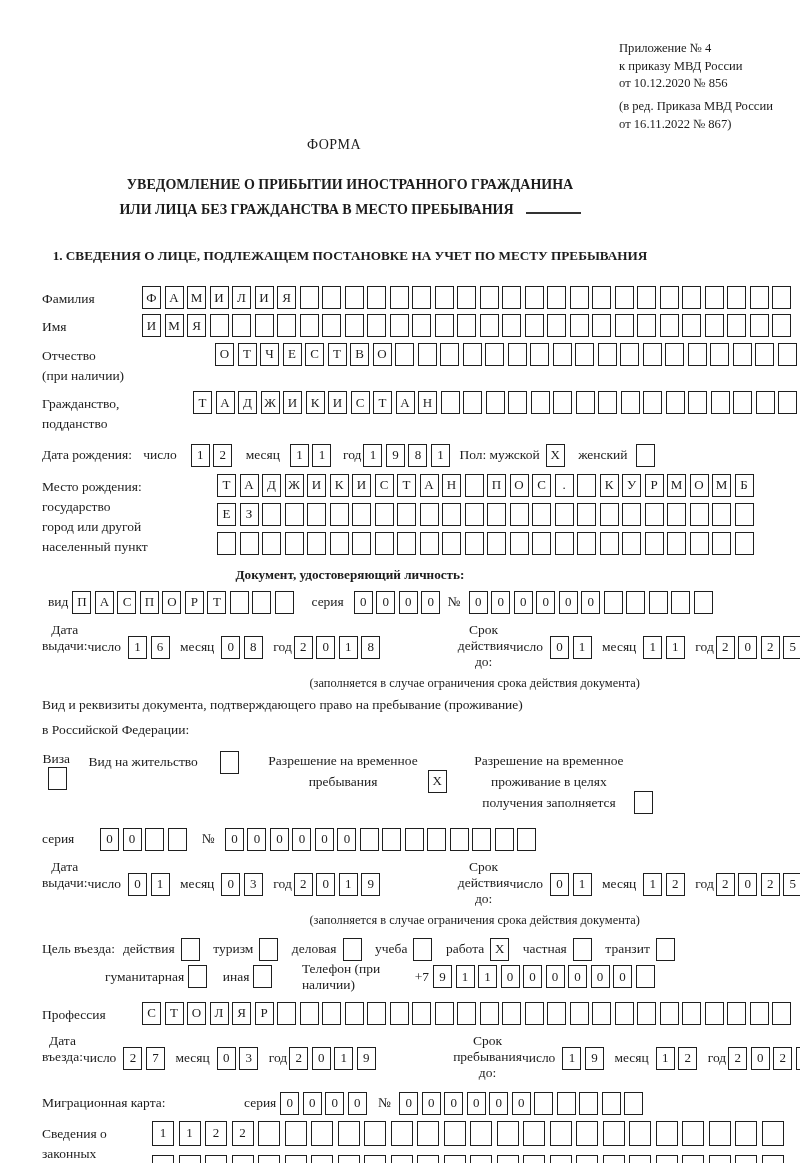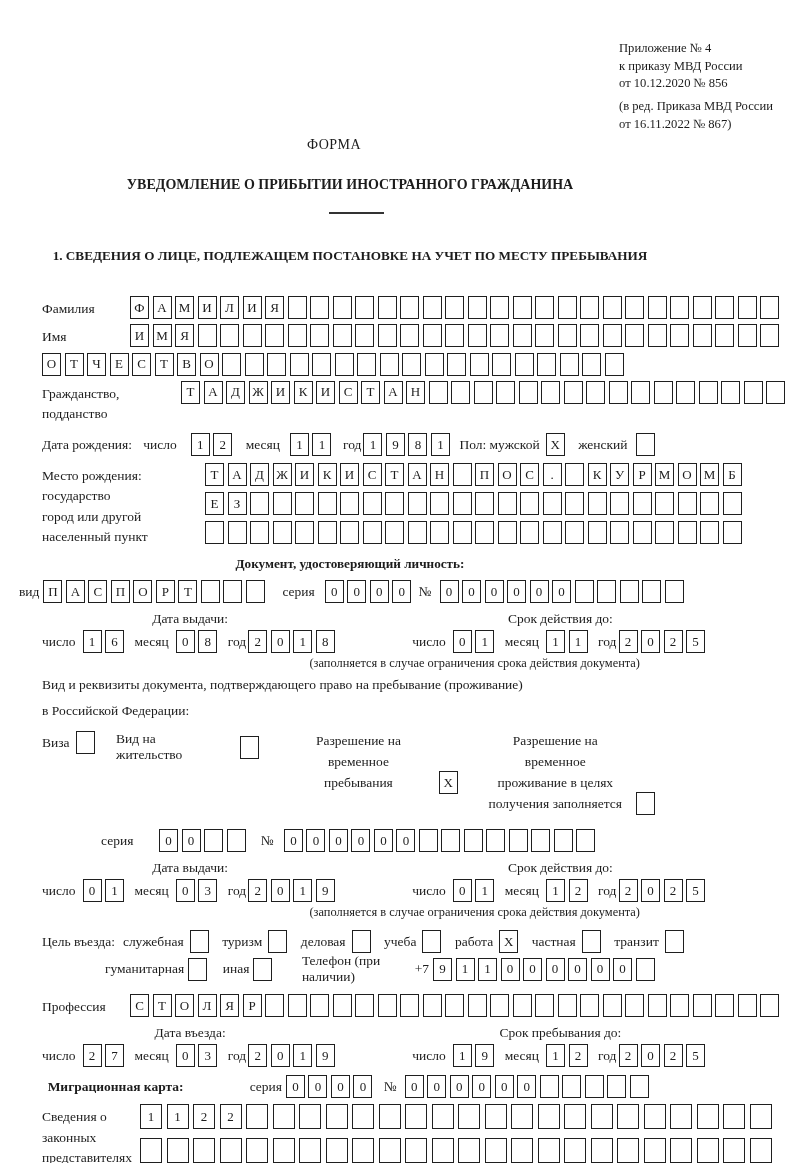--- a/index.html
+++ b/index.html
@@ -12,49 +12,49 @@
   .page { padding:40px 10px 0 42px; width:668px; height:1163px; }
 
   
   .annex { margin-left:577px; width:180px; font-size:12.6px; line-height:1.4; }
   .annex .gap { height:5px; }
   .forma { text-align:center; padding-right:32px; font-weight:normal; font-size:14px; margin-top:4px; letter-spacing:.5px; }
 
   .title { text-align:center; font-weight:bold; font-size:14px; line-height:1.75; margin-top:20px; }
   .blank-line { display:inline-block; width:55px; border-bottom:2px solid #333; height:1em; margin-left:12px; }
 
-  .section-heading { text-align:center; font-weight:bold; font-size:13.2px; margin-top:26px; margin-bottom:32px; }
+  .section-heading { text-align:center; font-weight:bold; font-size:13.2px; margin-top:26px; margin-bottom:22px; }
 
   
   .cells { display:flex; flex-wrap:nowrap; }
   .cell {
     display:inline-flex; align-items:center; justify-content:center;
     width:19px; height:23px; border:1.6px solid #1f1f1f; background:#fff;
     margin-right:3.5px; font-size:13px; flex:0 0 auto; font-family:inherit;
   }
   .cells-lg .cell { width:22px; height:25px; margin-right:4.5px; }
 
-  .frow { display:flex; align-items:flex-start; margin-bottom:5px; }
+  .frow { display:flex; align-items:flex-start; margin-bottom:5px;gap:12px; }
   .flabel { padding-top:3px; flex:0 0 auto; line-height:1.5; }
   .w88  { width:88px; }
   .w139 { width:139px; }
   .w161 { width:161px; }
   .w163 { width:163px; }
   .w98  { width:98px; }
 
   .inline-label { padding:0 4px; white-space:nowrap; }
-  .rowline { display:flex; align-items:center; margin-bottom:5px;justify-content:center; }
+  .rowline { display:flex; align-items:center; margin-bottom:5px; }
 
   .multirow .cellrow { margin-bottom:6px; }
 
   .doc-heading { text-align:center; font-weight:bold; font-size:13.2px; margin:6px 0 8px 0; }
 
   
   .dateline { display:flex; margin-top:8px; }
-  .dg { display:flex; flex-direction:column; }
+  .dg { display:flex; flex-direction:row; }
   .dg-title { text-align:center; margin-bottom:3px; }
   .dg-row { display:flex; align-items:center; }
   .dg-row .inline-label { padding:0 7px; }
   .dg-left { margin-right:74px; }
   .note { text-align:right; font-size:12.4px; padding-right:18px; margin-top:3px; }
 
   .para { margin-top:1px; line-height:1.9; }
 
   
   .opts { display:flex; align-items:flex-start; margin-top:8px; margin-bottom:14px; }
@@ -78,21 +78,21 @@
     <div>к приказу МВД России</div>
     <div>от 10.12.2020 № 856</div>
     <div class="gap"></div>
     <div>(в ред. Приказа МВД России</div>
     <div>от 16.11.2022 № 867)</div>
   </div>
   <div class="forma">ФОРМА</div>
 
   <div class="title">
     <div>УВЕДОМЛЕНИЕ О ПРИБЫТИИ ИНОСТРАННОГО ГРАЖДАНИНА</div>
-    <div><span class="blank-line"></span></div>
+    <div><span>ИЛИ ЛИЦА БЕЗ ГРАЖДАНСТВА В МЕСТО ПРЕБЫВАНИЯ</span><span class="blank-line"></span></div>
   </div>
 
   <div class="section-heading">1. СВЕДЕНИЯ О ЛИЦЕ, ПОДЛЕЖАЩЕМ ПОСТАНОВКЕ НА УЧЕТ ПО МЕСТУ ПРЕБЫВАНИЯ</div>
 
   <div class="frow">
     <div class="flabel w88">Фамилия</div>
     <div class="cells">
         <span class="cell">Ф</span>
         <span class="cell">А</span>
         <span class="cell">М</span>
@@ -154,20 +154,24 @@
         <span class="cell"></span>
         <span class="cell"></span>
         <span class="cell"></span>
         <span class="cell"></span>
         <span class="cell"></span>
         <span class="cell"></span>
       </div>
   </div>
 
   <div class="frow">
+    <div class="flabel w161">
+      <div>Отчество</div>
+      <div>(при наличии)</div>
+    </div>
     <div class="cells">
         <span class="cell">О</span>
         <span class="cell">Т</span>
         <span class="cell">Ч</span>
         <span class="cell">Е</span>
         <span class="cell">С</span>
         <span class="cell">Т</span>
         <span class="cell">В</span>
         <span class="cell">О</span>
         <span class="cell"></span>
@@ -431,21 +435,21 @@
     </div>
   </div>
   <div class="note">(заполняется в случае ограничения срока действия документа)</div>
 
   <div class="para">
     <div>Вид и реквизиты документа, подтверждающего право на пребывание (проживание)</div>
     <div>в Российской Федерации:</div>
   </div>
 
   <div class="opts">
-    <div class="opt" style="align-items:center;">
+    <div class="opt" style="align-items:center;flex-direction:column;">
       <span>Виза</span>
       <span class="cells" style="margin-left:6px;">
           <span class="cell"></span>
         </span>
     </div>
     <div class="opt" style="align-items:center;margin-left:18px;">
       <span>Вид на жительство</span>
       <span class="cells" style="margin-left:22px;">
           <span class="cell"></span>
         </span>
@@ -541,21 +545,21 @@
             <span class="cell">2</span>
             <span class="cell">5</span>
           </span>
       </div>
     </div>
   </div>
   <div class="note">(заполняется в случае ограничения срока действия документа)</div>
 
   <div class="purpose-row">
     <span class="inline-label first">Цель въезда:</span>
-    <span class="inline-label" style="padding-left:2px;">служебная</span>
+    <span class="inline-label" style="padding-left:2px;">действия</span>
     <span class="cells">
         <span class="cell"></span>
       </span>
     <span class="inline-label">туризм</span>
     <span class="cells">
         <span class="cell"></span>
       </span>
     <span class="inline-label">деловая</span>
     <span class="cells">
         <span class="cell"></span>
@@ -679,21 +683,21 @@
             <span class="cell">2</span>
             <span class="cell">0</span>
             <span class="cell">2</span>
             <span class="cell">5</span>
           </span>
       </div>
     </div>
   </div>
 
   <div class="rowline" style="margin-top:8px;">
-    <span class="inline-label" style="padding-left:0;width:198px;font-weight:bold;">Миграционная карта:</span>
+    <span class="inline-label" style="padding-left:0;width:198px;">Миграционная карта:</span>
     <span class="inline-label">серия</span>
     <span class="cells">
         <span class="cell">0</span>
         <span class="cell">0</span>
         <span class="cell">0</span>
         <span class="cell">0</span>
       </span>
     <span class="inline-label" style="padding:0 8px 0 8px;">№</span>
     <span class="cells">
         <span class="cell">0</span>

